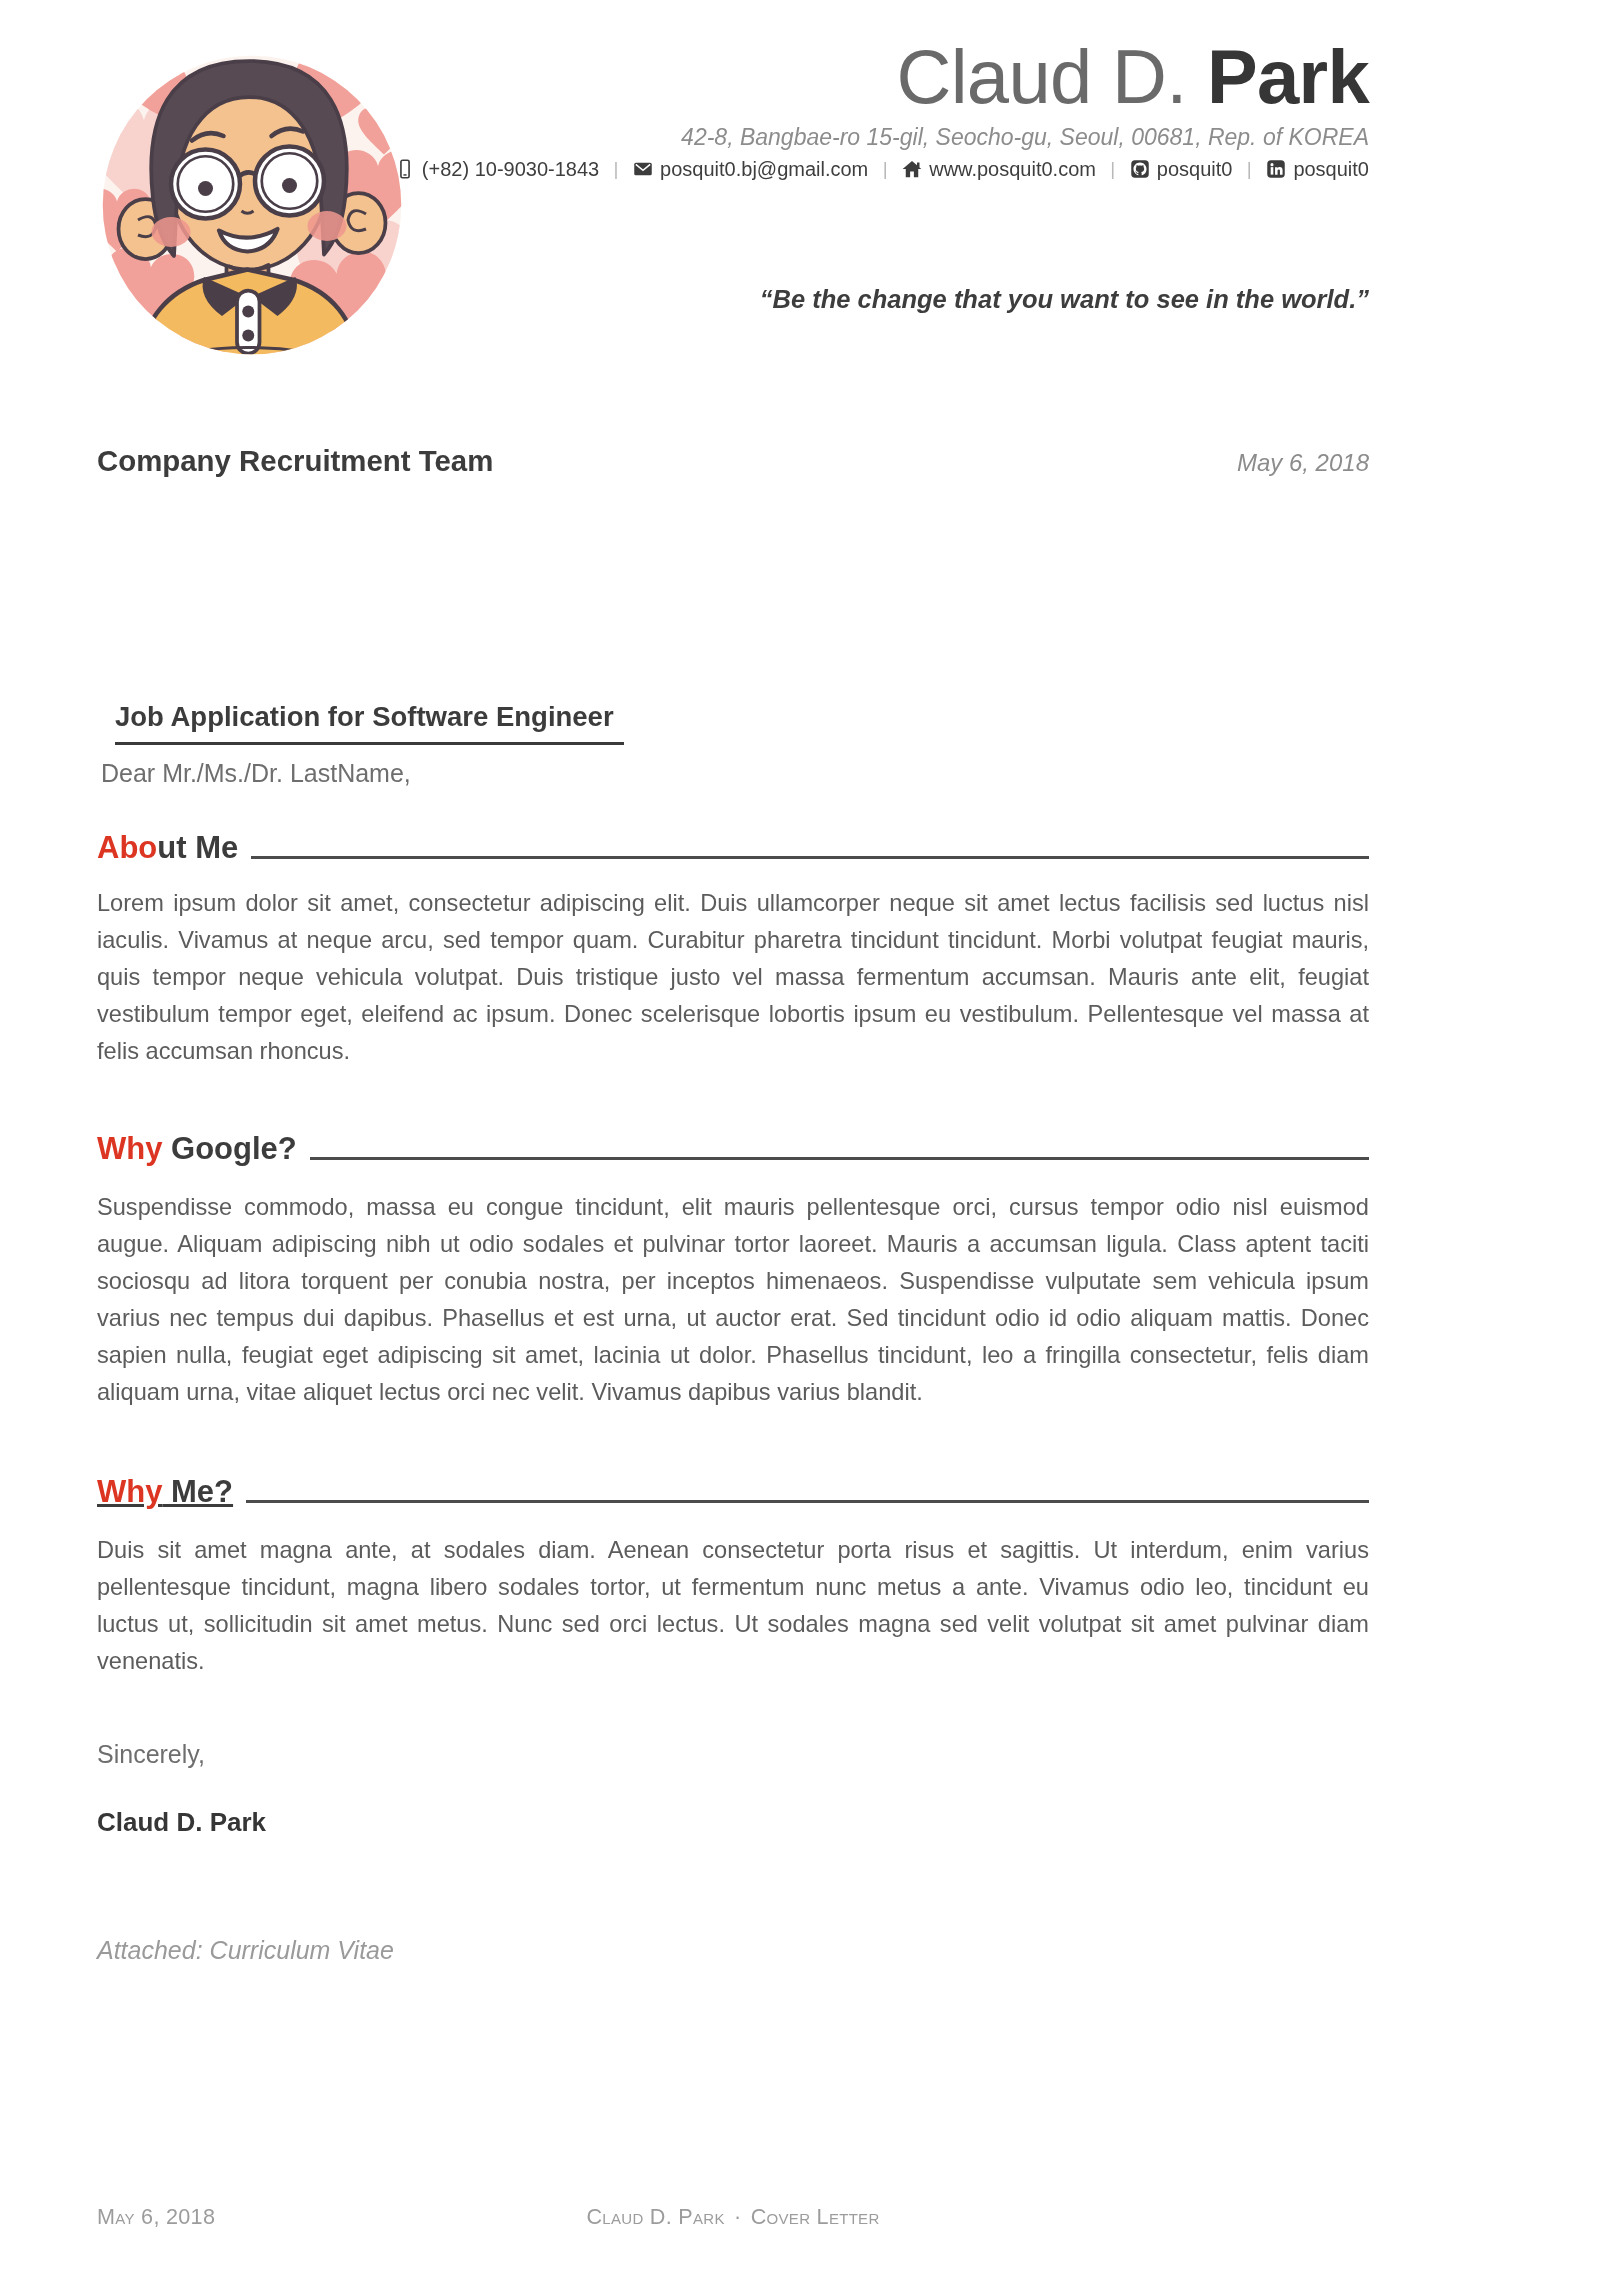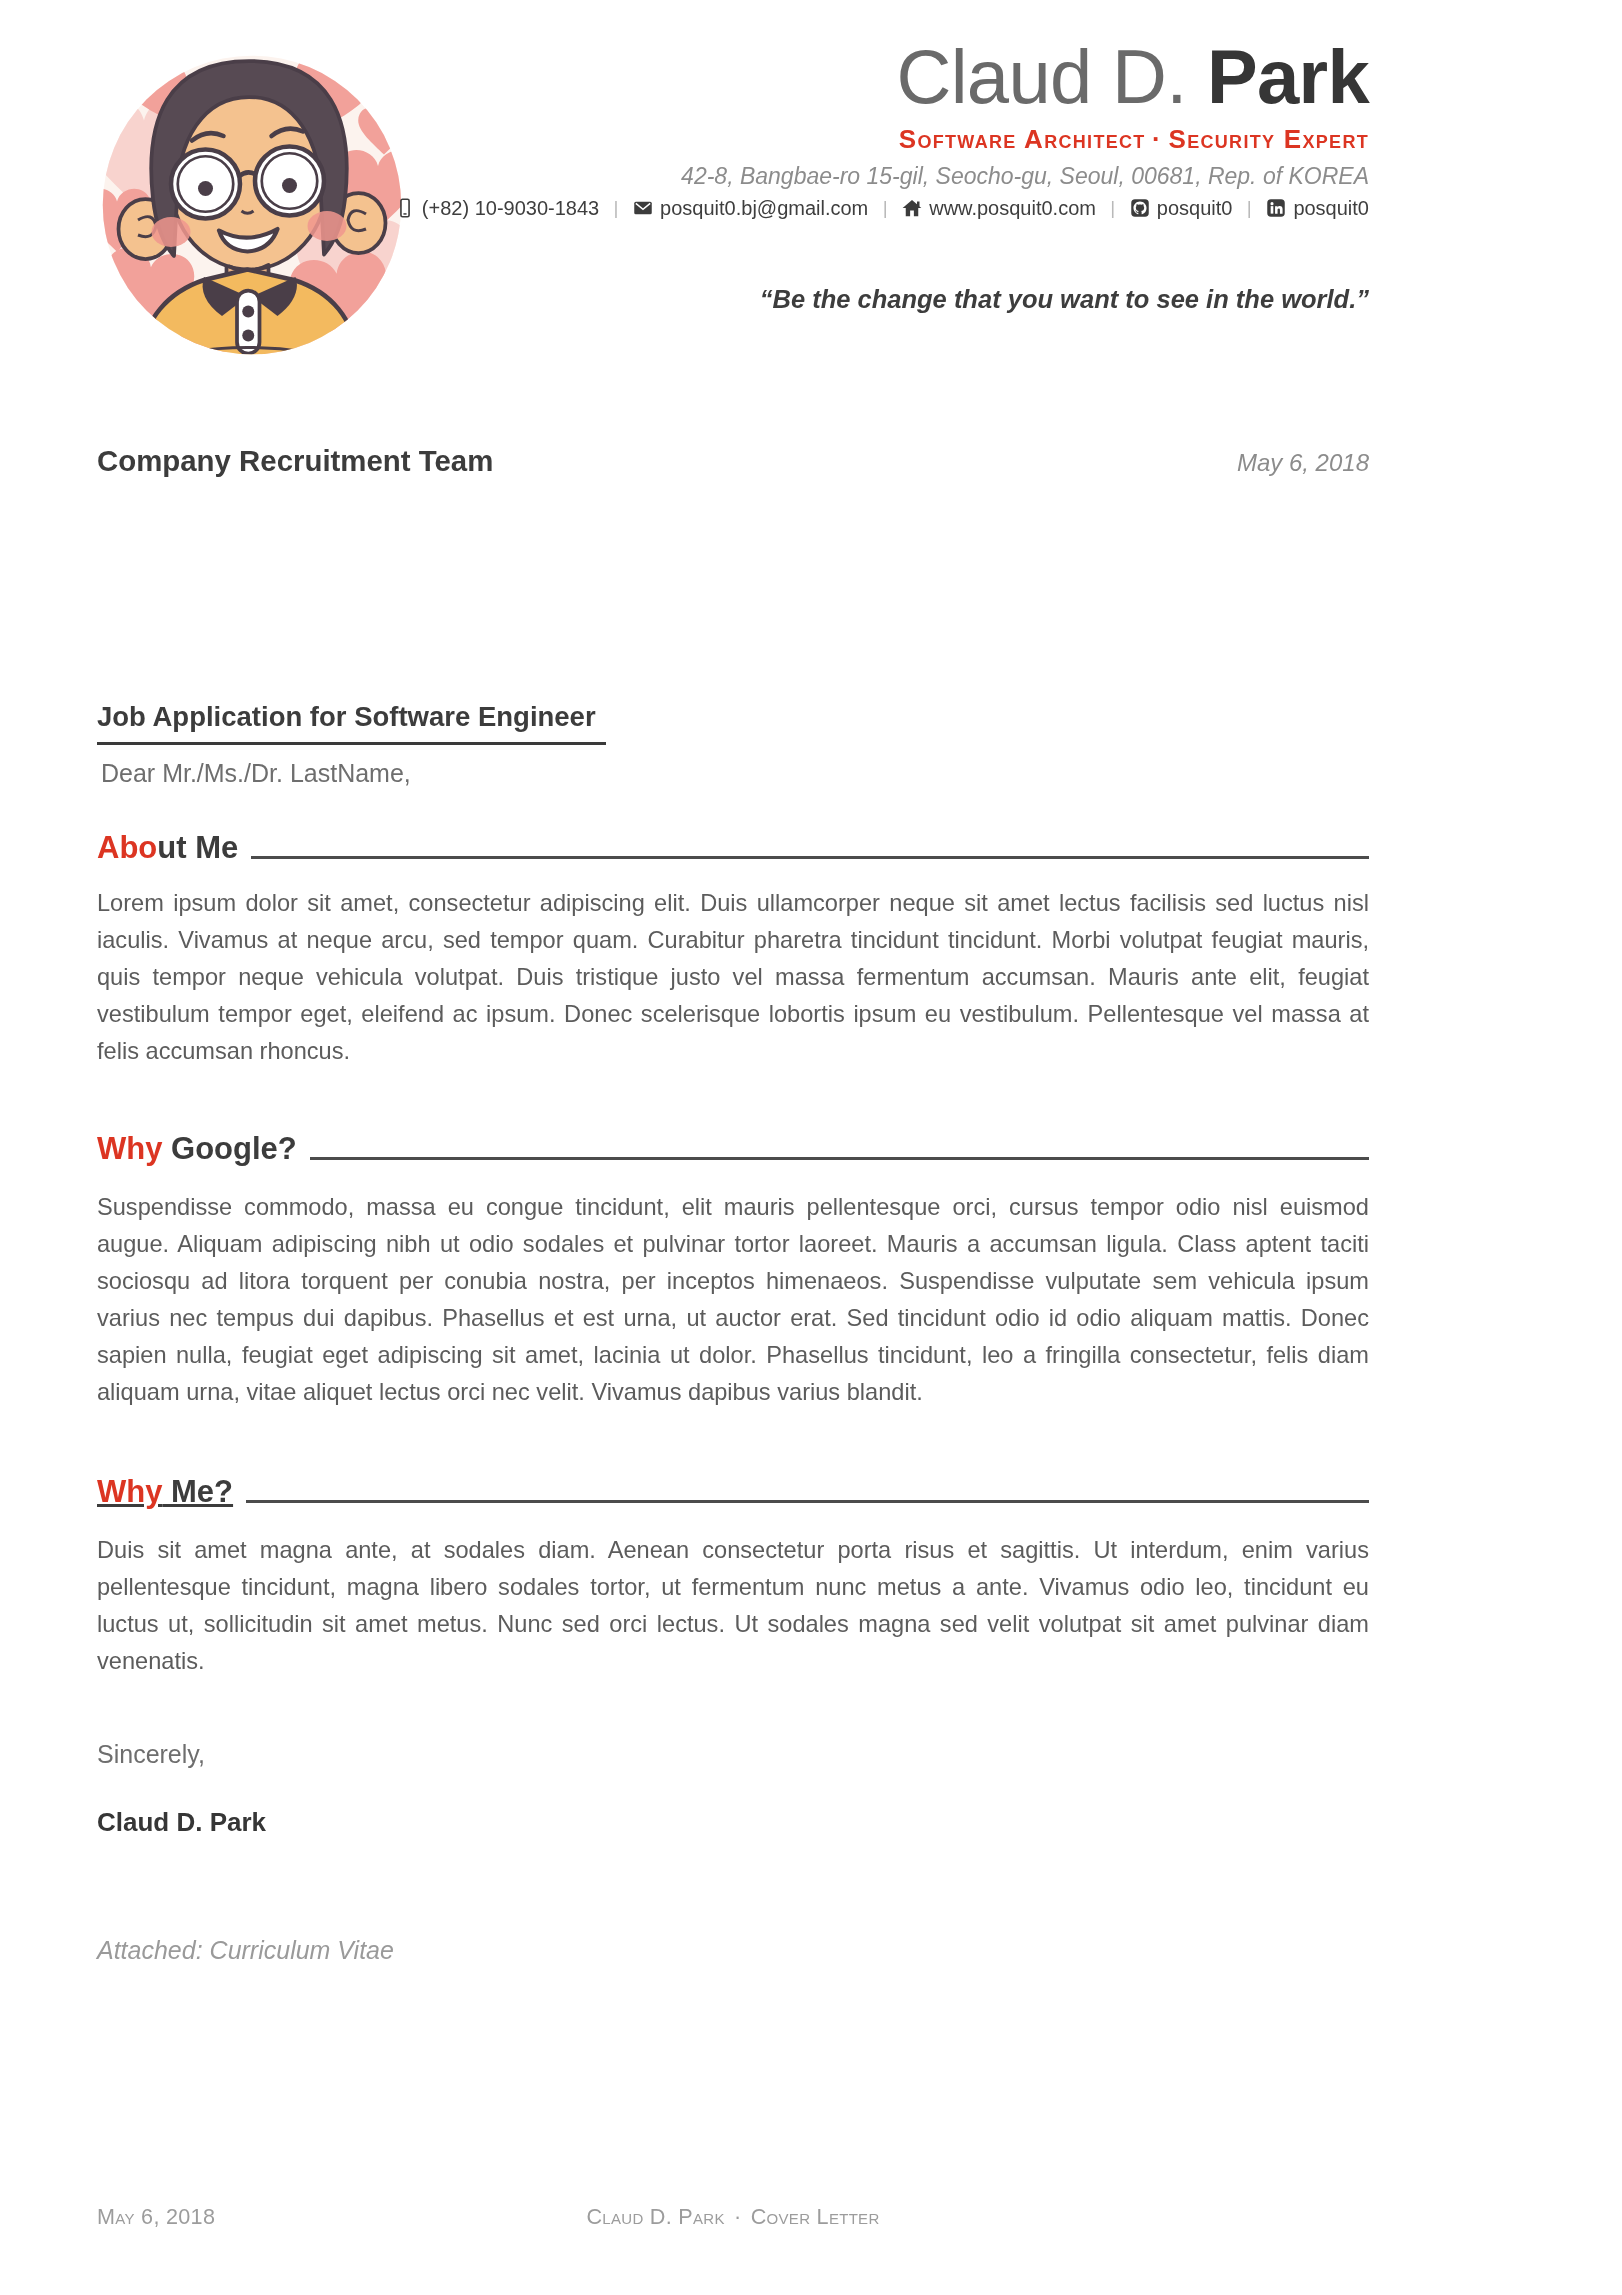--- a/index.html
+++ b/index.html
@@ -33,21 +33,21 @@
 
   
   .recipient-row { position:absolute; top:444px; left:97px; right:97px;
                    display:flex; justify-content:space-between; align-items:baseline; }
   .recipient-name { font-size:29.4px; font-weight:700; color:#3c3c3c; }
   .letter-date { font-size:24px; font-style:italic; color:#8c8c8c; }
   .org-block { position:absolute; top:499px; left:97px; font-variant:small-caps;
                font-size:24px; line-height:35px; color:#5a5a5a; letter-spacing:0.3px; }
 
   
-  .subject { position:absolute; top:701px; left:97px; font-size:27.5px; font-weight:700;
+  .subject { position:absolute; top:701px; left:115px; font-size:27.5px; font-weight:700;
              color:#3c3c3c; border-bottom:3.3px solid #3a3a3a; padding:0 10.5px 8.5px 0;
              display:inline-block; }
   .salutation { position:absolute; top:759px; left:101px; font-size:25px; color:#6e6e6e; }
 
   
   .letter-body { position:absolute; top:832px; left:97px; right:97px; }
   .section-head { display:flex; align-items:flex-end; }
   .section-title { font-size:31px; font-weight:700; white-space:nowrap; line-height:1; }
   .section-title .hl { color:#dc3522; }
   .section-title .rest { color:#3c3c3c; }
@@ -139,23 +139,20 @@
         <path d="M58,198 Q97,192 136,198" fill="none" stroke="#4a3e48" stroke-width="2"></path>
       </g>
     </svg>
   </div>
 
   <div class="header-right">
     <div class="name">
       <span class="first">Claud D.</span>
       <span class="last">Park</span>
     </div>
-    <div class="tagline">
-      <span>Software Architect</span><span class="dot">·</span><span>Security Expert</span>
-    </div>
     <div class="address">42-8, Bangbae-ro 15-gil, Seocho-gu, Seoul, 00681, Rep. of KOREA</div>
     <div class="contact-bar">
       <span class="contact-item">
         <svg viewBox="0 0 32 32">
             <rect x="9.5" y="2" width="13" height="28" rx="2.5" fill="none" stroke="#3c3c3c" stroke-width="2.6"></rect>
             <line x1="13.5" y1="25.5" x2="18.5" y2="25.5" stroke="#3c3c3c" stroke-width="2.4"></line>
           </svg>
         <span>(+82) 10-9030-1843</span>
       </span>
       <span class="sep">|</span>

